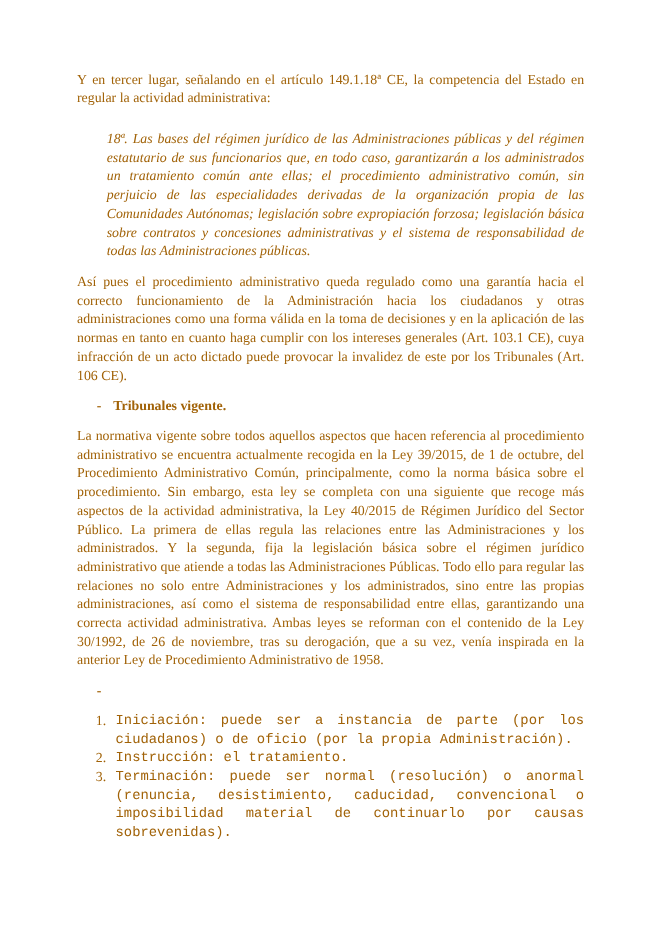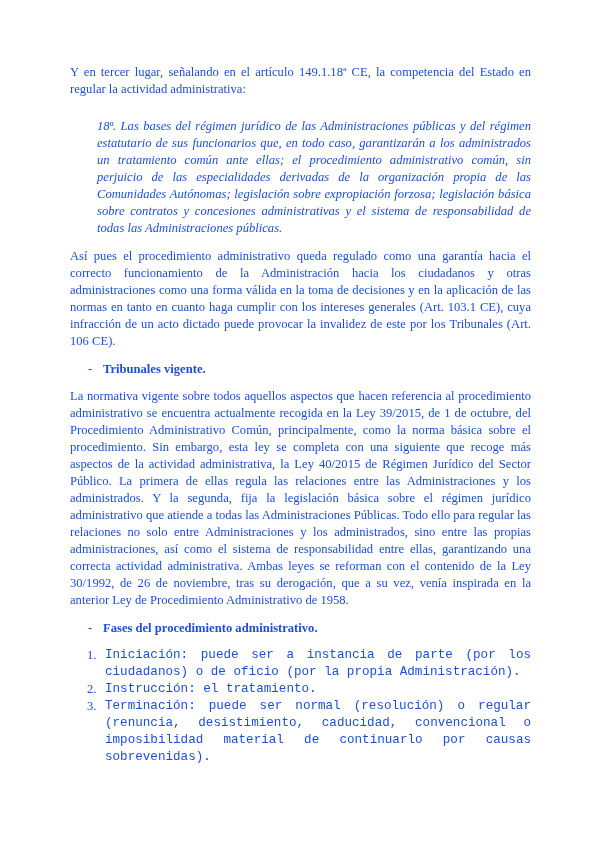--- a/index.html
+++ b/index.html
@@ -10,21 +10,21 @@
   .page {
     position: relative;
     width: 600px;
     height: 848px;
     box-sizing: border-box;
     background: #ffffff;
     padding: 64px 69px 0 70px;
     font-family: "Liberation Serif", "DejaVu Serif", serif;
     font-size: 12.6px;
     line-height: 17px;
-    color: #1d4ed8;
+    color: #a16207;
     overflow: hidden;
   }
   .para {
     margin: 0 0 11px 0;
     text-align: justify;
   }
   .para.intro {
     margin-bottom: 20px;
   }
   .quote-line {
@@ -82,31 +82,30 @@
 
   <div class="heading">
     <span class="dash">-</span>
     <span class="heading-label">Tribunales vigente.</span>
   </div>
 
   <p class="para">La normativa vigente sobre todos aquellos aspectos que hacen referencia al procedimiento administrativo se encuentra actualmente recogida en la Ley 39/2015, de 1 de octubre, del Procedimiento Administrativo Común, principalmente, como la norma básica sobre el procedimiento. Sin embargo, esta ley se completa con una siguiente que recoge más aspectos de la actividad administrativa, la Ley 40/2015 de Régimen Jurídico del Sector Público. La primera de ellas regula las relaciones entre las Administraciones y los administrados. Y la segunda, fija la legislación básica sobre el régimen jurídico administrativo que atiende a todas las Administraciones Públicas. Todo ello para regular las relaciones no solo entre Administraciones y los administrados, sino entre las propias administraciones, así como el sistema de responsabilidad entre ellas, garantizando una correcta actividad administrativa. Ambas leyes se reforman con el contenido de la Ley 30/1992, de 26 de noviembre, tras su derogación, que a su vez, venía inspirada en la anterior Ley de Procedimiento Administrativo de 1958.</p>
 
   <div class="heading">
     <span class="dash">-</span>
-    <span class="heading-label">Fases del procedimiento administrativo.</span>
   </div>
 
   <ol class="numlist">
     <li class="list-item">
       <span class="num">1.</span>
       <span class="li-text">Iniciación: puede ser a instancia de parte (por los ciudadanos) o de oficio (por la propia Administración).</span>
     </li>
     <li class="list-item">
       <span class="num">2.</span>
       <span class="li-text">Instrucción: el tratamiento.</span>
     </li>
     <li class="list-item">
       <span class="num">3.</span>
-      <span class="li-text">Terminación: puede ser normal (resolución) o regular (renuncia, desistimiento, caducidad, convencional o imposibilidad material de continuarlo por causas sobrevenidas).</span>
+      <span class="li-text">Terminación: puede ser normal (resolución) o anormal (renuncia, desistimiento, caducidad, convencional o imposibilidad material de continuarlo por causas sobrevenidas).</span>
     </li>
   </ol>
 
 </div>
 
 </body></html>

